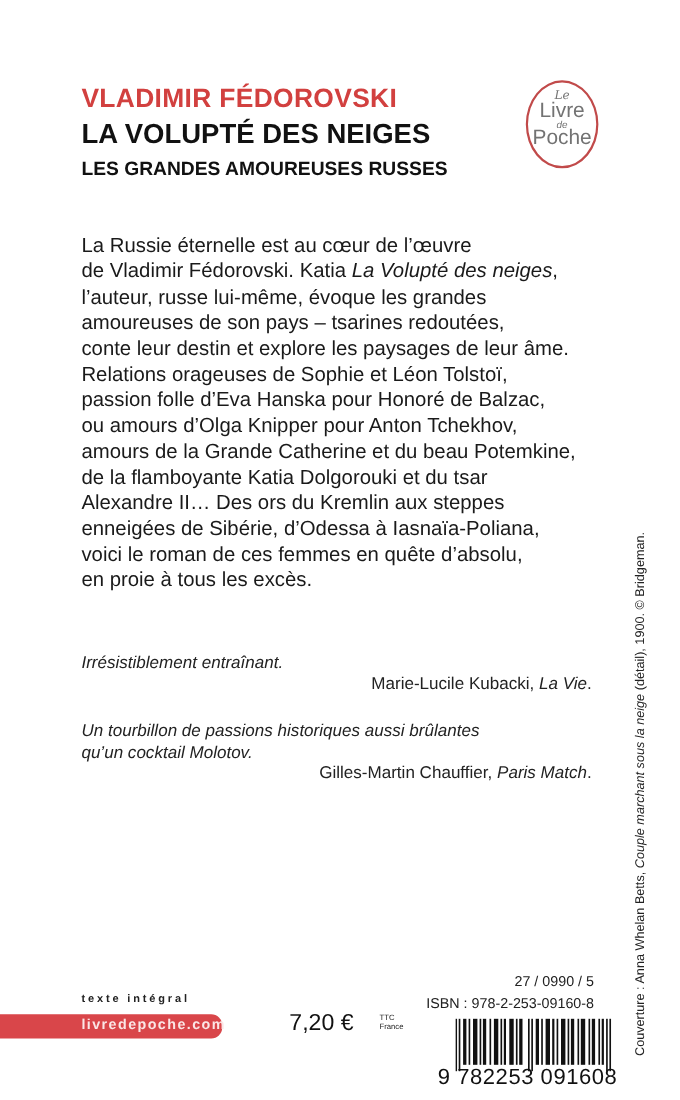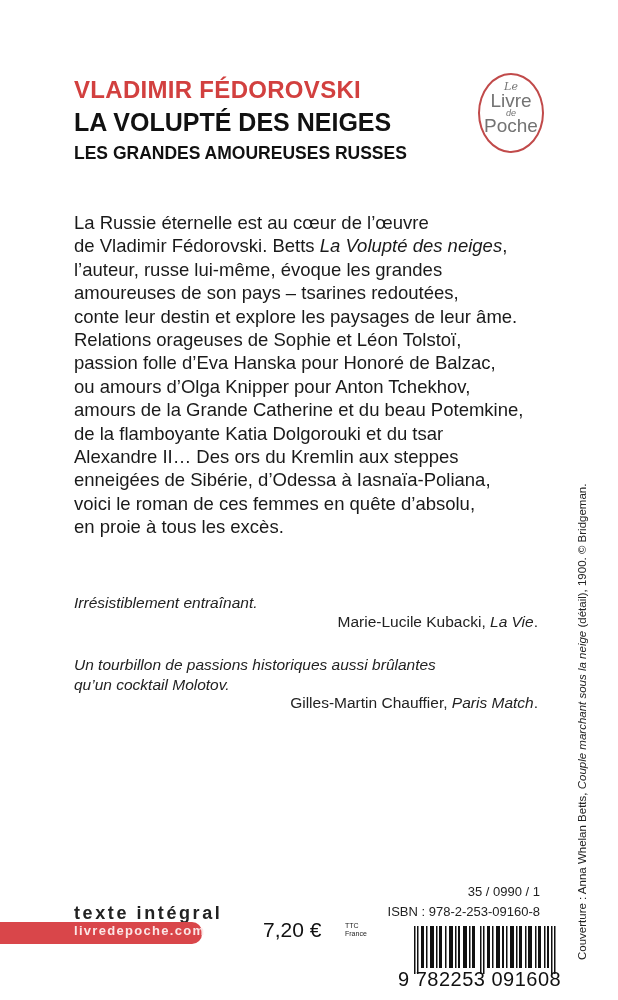--- a/index.html
+++ b/index.html
@@ -23,21 +23,21 @@
   .body-text .line { white-space:nowrap; display:block; }
   .quote { font-size:15.5px; color:#222; }
   .q1 { left:74px; top:594px; font-style:italic; }
   .a1 { right:80px; top:613px; text-align:right; white-space:nowrap; }
   .q2 { left:74px; top:655px; font-style:italic; line-height:20px; }
   .a2 { right:80px; top:694px; text-align:right; white-space:nowrap; }
   .credit {
     left:576px; top:960px; transform-origin:0 0; transform:rotate(-90deg);
     font-size:11.5px; color:#222; white-space:nowrap;
   }
-  .texte { left:74px; top:903px; font-size:18px; font-weight:bold; letter-spacing:2.6px; color:#222; }
+  .texte { left:74px; top:903px; font-size:10px; font-weight:bold; letter-spacing:2.6px; color:#222; }
   .banner {
     left:0; top:922px; width:202px; height:22px; background:#d9464a; border-radius:0 10px 10px 0;
   }
   .banner span { position:absolute; left:74px; top:1px; font-size:13px; font-weight:bold; letter-spacing:1.3px; color:#fbe6e6; }
   .price { left:263px; top:918px; font-size:21px; color:#111; white-space:nowrap; }
   .ttc { left:345px; top:922px; font-size:7px; line-height:8px; color:#222; }
   .code { right:78px; top:884px; font-size:13px; color:#222; }
   .isbn { right:78px; top:904px; font-size:13px; color:#222; white-space:nowrap; }
   .barcode { left:414px; top:926px; width:142px; height:48px; }
   .barnum { left:398px; top:968px; font-size:20px; color:#111; white-space:nowrap; letter-spacing:0.5px; }
@@ -51,21 +51,21 @@
 
 <div class="abs logo">
   <div class="le">Le</div>
   <div class="livre">Livre</div>
   <div class="de">de</div>
   <div class="poche">Poche</div>
 </div>
 
 <div class="abs body-text">
   <span class="line">La Russie éternelle est au cœur de l’œuvre</span>
-  <span class="line"><span>de Vladimir Fédorovski. Betts </span><i>La Volupté des neiges</i><span>,</span></span>
+  <span class="line"><span>de Vladimir Fédorovski. Katia </span><i>La Volupté des neiges</i><span>,</span></span>
   <span class="line">l’auteur, russe lui-même, évoque les grandes</span>
   <span class="line">amoureuses de son pays – tsarines redoutées,</span>
   <span class="line">conte leur destin et explore les paysages de leur âme.</span>
   <span class="line">Relations orageuses de Sophie et Léon Tolstoï,</span>
   <span class="line">passion folle d’Eva Hanska pour Honoré de Balzac,</span>
   <span class="line">ou amours d’Olga Knipper pour Anton Tchekhov,</span>
   <span class="line">amours de la Grande Catherine et du beau Potemkine,</span>
   <span class="line">de la flamboyante Katia Dolgorouki et du tsar</span>
   <span class="line">Alexandre II… Des ors du Kremlin aux steppes</span>
   <span class="line">enneigées de Sibérie, d’Odessa à Iasnaïa-Poliana,</span>
@@ -88,21 +88,21 @@
 <div class="abs banner">
   <span>livredepoche.com</span>
 </div>
 
 <div class="abs price">7,20 €</div>
 <div class="abs ttc">
   <div>TTC</div>
   <div>France</div>
 </div>
 
-<div class="abs code">35 / 0990 / 1</div>
+<div class="abs code">27 / 0990 / 5</div>
 <div class="abs isbn">ISBN : 978-2-253-09160-8</div>
 
 <svg class="abs barcode" viewBox="0 0 142 48" preserveAspectRatio="none">
   <g fill="#111">
     <rect x="0" y="0" width="1.5" height="48"></rect>
       <rect x="3" y="0" width="1.5" height="48"></rect>
     <rect x="7" y="0" width="3" height="42"></rect>
       <rect x="12" y="0" width="1.5" height="42"></rect>
     <rect x="16" y="0" width="4" height="42"></rect>
       <rect x="22" y="0" width="1.5" height="42"></rect>

